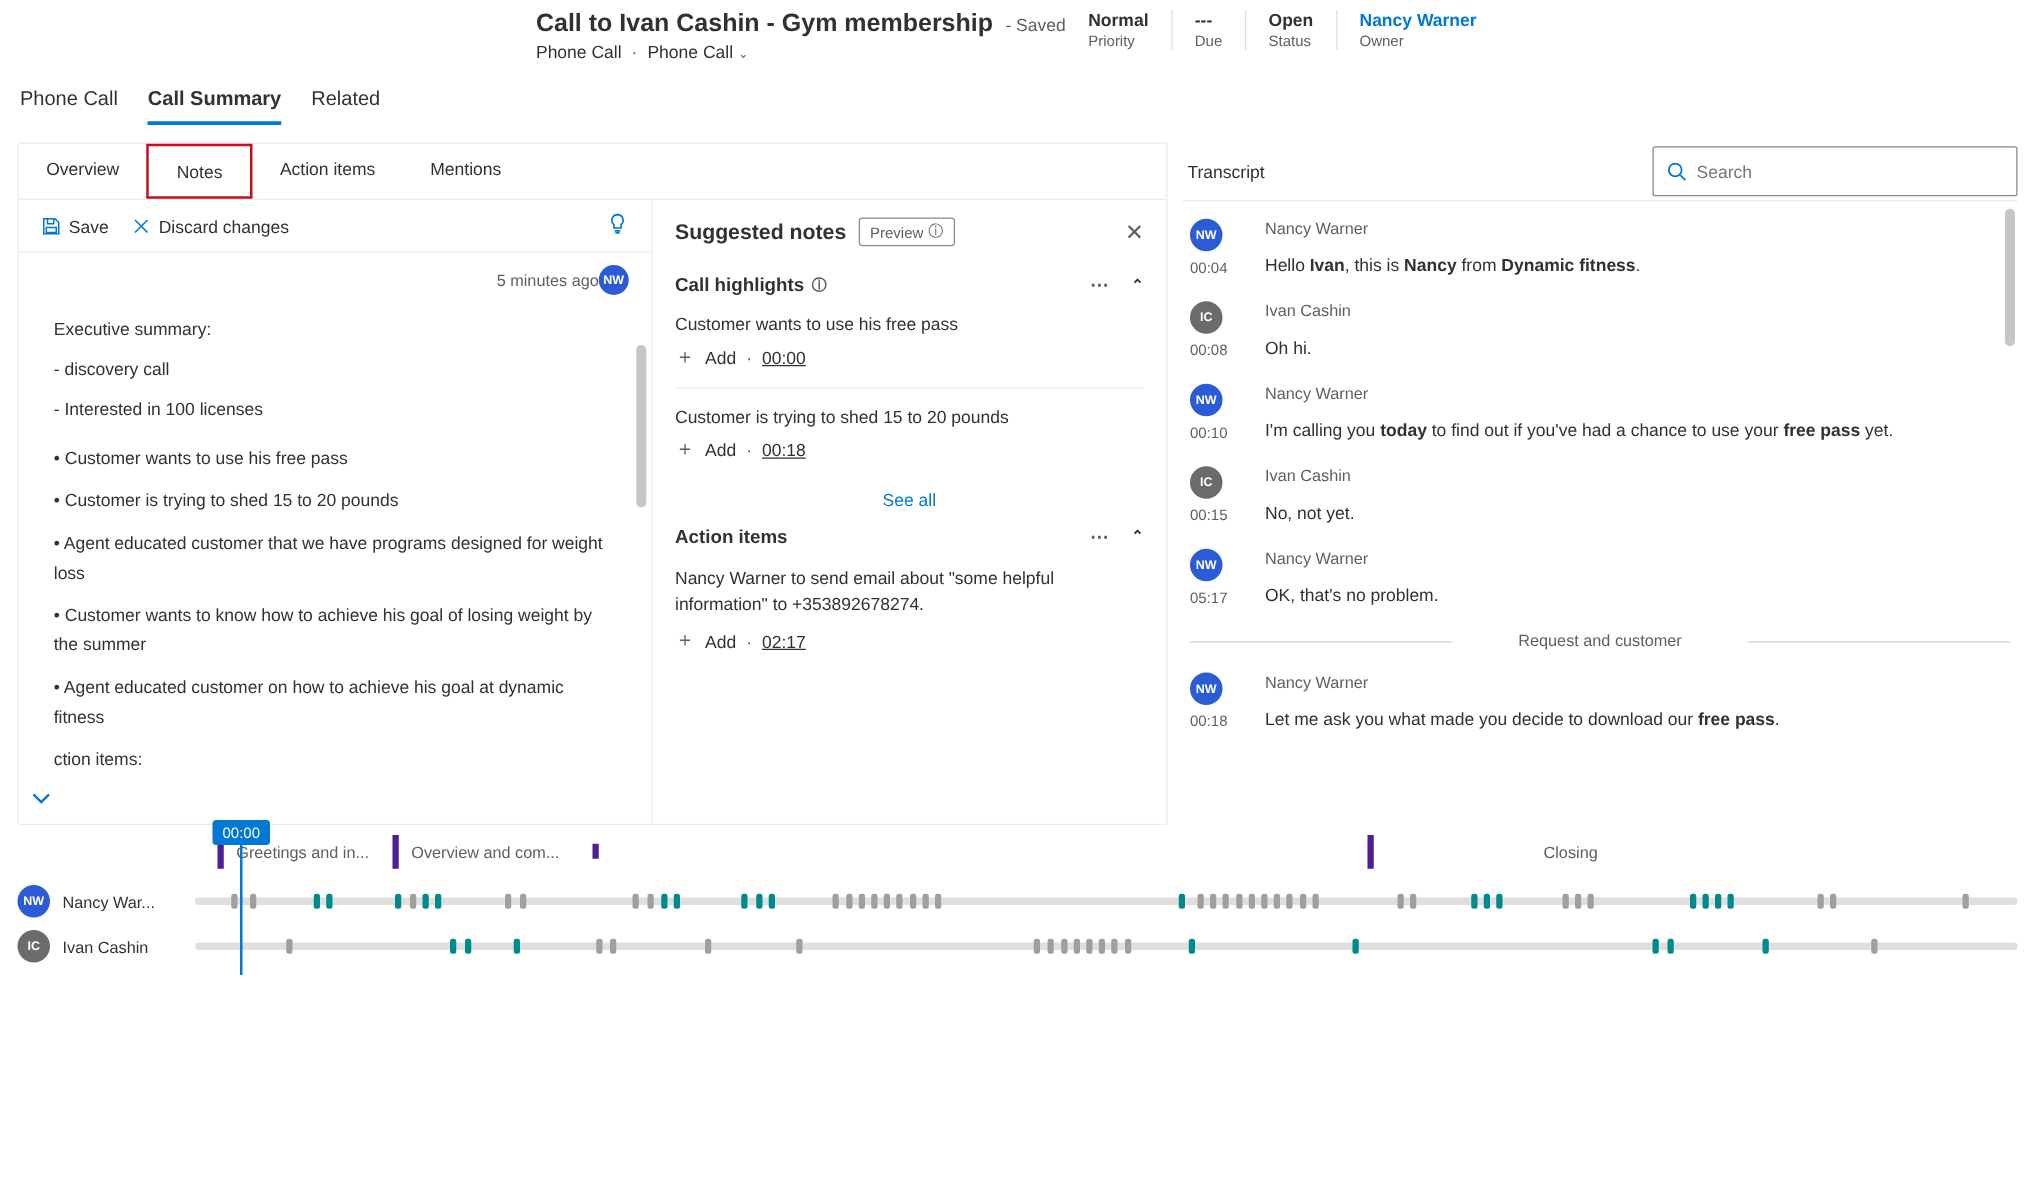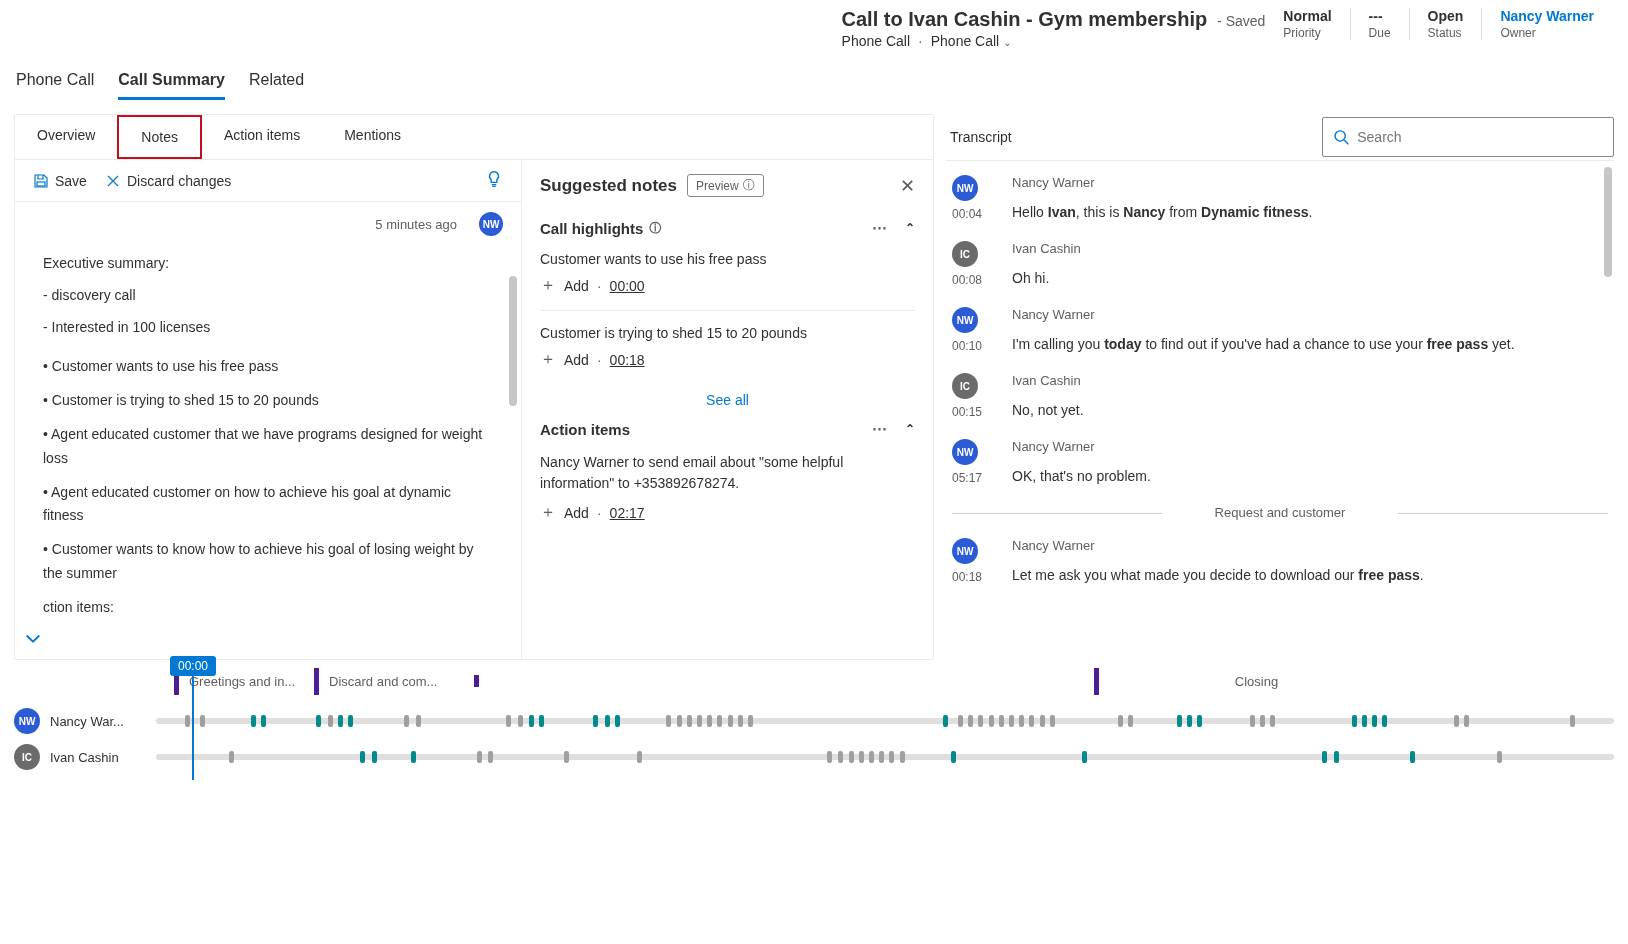--- a/index.html
+++ b/index.html
@@ -7,21 +7,21 @@
     font-family: "Segoe UI", -apple-system, BlinkMacSystemFont, sans-serif;
     font-size: 14px;
     color: #323130;
     background: #ffffff;
     overflow: hidden;
   }
 
   
   .header {
     display: flex;
-    justify-content: flex-end;
+    justify-content: center;
     align-items: flex-start;
     padding: 8px 16px 4px 16px;
   }
   .header-left { }
   .page-title {
     font-size: 20px;
     font-weight: 600;
     display: inline;
   }
   .saved-label {
@@ -156,21 +156,21 @@
   }
   .tb-btn svg { width: 16px; height: 16px; }
   .notes-toolbar .bulb {
     margin-left: auto;
     color: #0078d4;
   }
   .notes-meta {
     display: flex;
     justify-content: flex-end;
     align-items: center;
-    gap: 22px;
+    gap: 0;
     padding: 10px 18px 4px 18px;
     font-size: 13px;
     color: #605e5c;
   }
   .avatar {
     width: 24px; height: 24px;
     border-radius: 50%;
     background: #2b5cd6;
     color: #fff;
     font-size: 10px;
@@ -537,22 +537,22 @@
           <div class="avatar">NW</div>
         </div>
         <div class="notes-body">
           <div class="notes-scroll-thumb"></div>
           <p>Executive summary:</p>
           <p>- discovery call</p>
           <p style="margin-bottom:16px">- Interested in 100 licenses</p>
           <p>• Customer wants to use his free pass</p>
           <p style="margin-top:10px">• Customer is trying to shed 15 to 20 pounds</p>
           <p style="margin-top:10px">• Agent educated customer that we have programs designed for weight loss</p>
+          <p style="margin-top:10px">• Customer wants to know how to achieve his goal of losing weight by the summer</p>
           <p style="margin-top:10px">• Agent educated customer on how to achieve his goal at dynamic fitness</p>
-          <p style="margin-top:10px">• Customer wants to know how to achieve his goal of losing weight by the summer</p>
           <p style="margin-top:10px">ction items:</p>
         </div>
         <div class="expand-chevron">
           <svg width="20" height="20" viewBox="0 0 16 16" fill="none" stroke="#0078d4" stroke-width="1.5">
               <path d="M3 6l5 5 5-5"></path>
             </svg>
         </div>
       </div>
 
       <div class="suggest-col">
@@ -689,21 +689,21 @@
   </div>
 </div>
 
 <div class="timeline">
   <div class="tl-pointer">
     <div class="tl-badge">00:00</div>
     <div class="tl-needle"></div>
   </div>
   <div class="tl-segments" id="tl-segments">
       <div class="tl-seg" style="width: 140px;">Greetings and in...</div>
-      <div class="tl-seg" style="width: 160px;">Discard and com...</div>
+      <div class="tl-seg" style="width: 160px;">Overview and com...</div>
       <div class="tl-seg" style="width: 620px;"></div>
       <div class="tl-seg" style="width: 320px; text-align: center;">Closing</div>
     </div>
   <div id="tl-rows">
       <div class="tl-row">
         <div class="tl-avatar av-nw">NW</div>
         <div class="tl-name">Nancy War...</div>
         <div class="tl-track">
           <div class="tl-tick grey" style="left: 2%;"></div>
           <div class="tl-tick grey" style="left: 3%;"></div>

